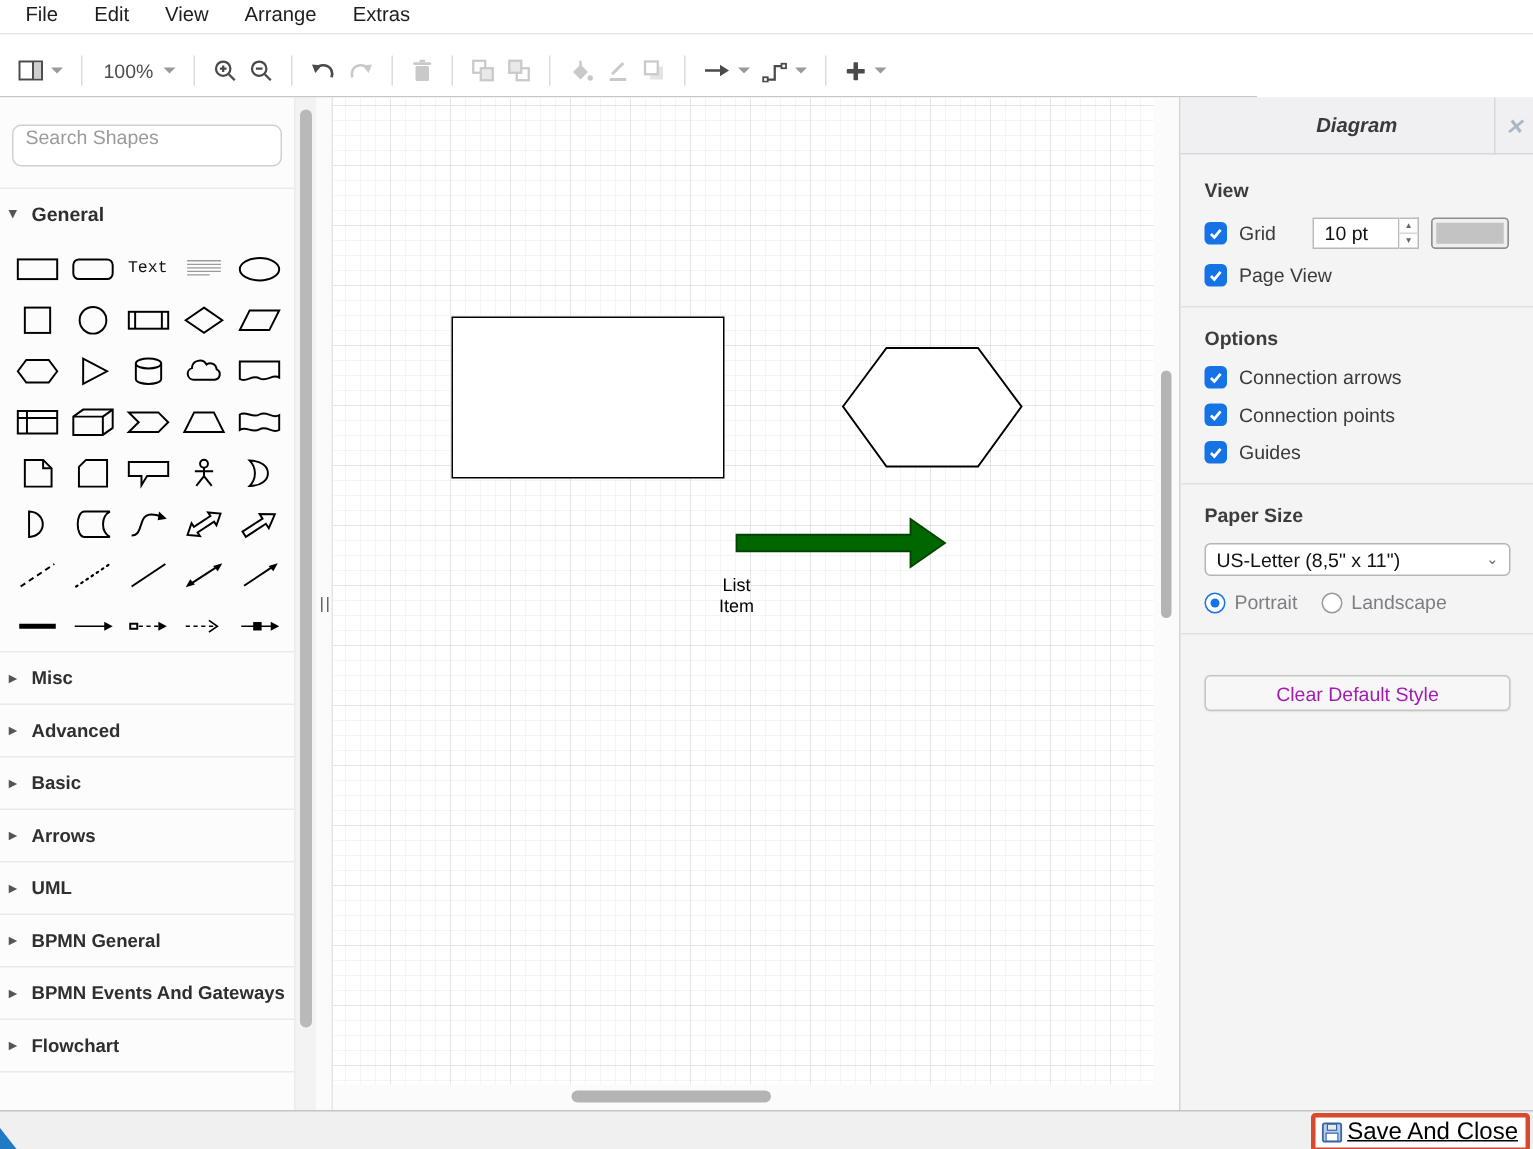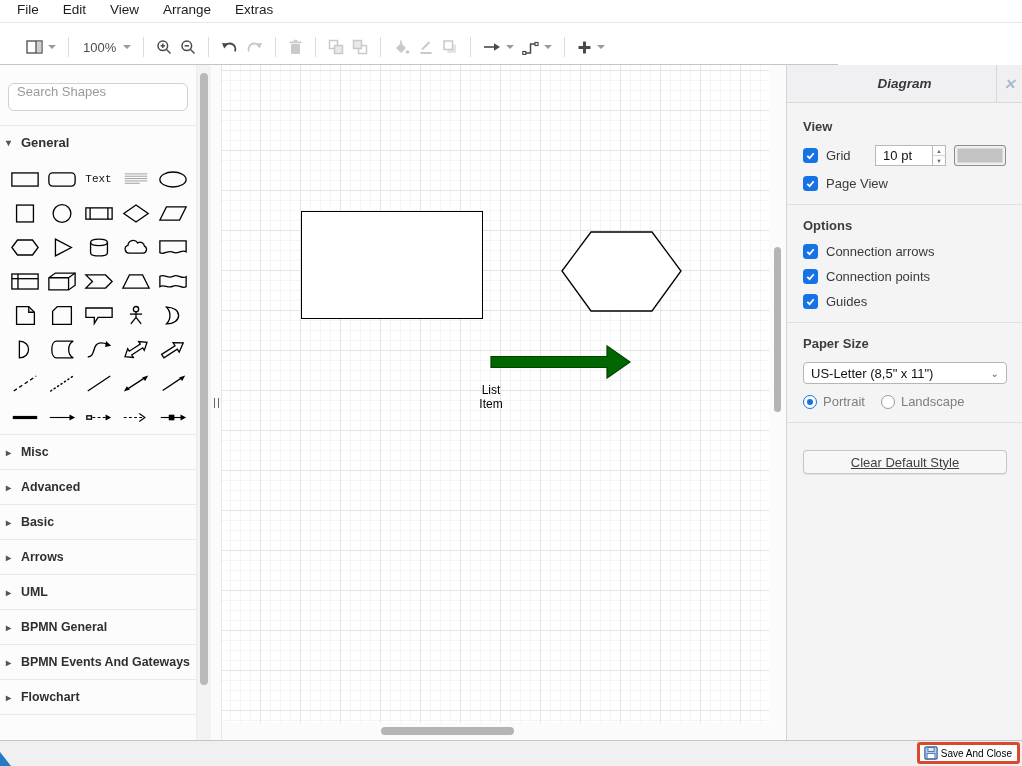--- a/index.html
+++ b/index.html
@@ -7,21 +7,21 @@
   body { font-family: "Liberation Sans", sans-serif; background:#fff; }
   .app { position:relative; width:1022px; height:766px; overflow:hidden; background:#fff; }
 
   
   .menubar { position:absolute; left:0; top:0; width:1022px; height:23px; background:#fff;
              border-bottom:1px solid #e7e7e7; display:flex; padding-left:12px; }
   .menu-item { font-size:13.5px; color:#1d1d1f; font-weight:500; margin-right:14px; padding:2px 5px; cursor:default; }
 
   
   .toolbar { position:absolute; left:0; top:30px; width:838px; height:35px; background:#fff;
-             border-bottom:1px solid #c6c6c6; display:flex; align-items:center; padding-left:22px; }
+             border-bottom:1px solid #c6c6c6; display:flex; align-items:center; padding-left:8px; }
   .tbtn { display:flex; align-items:center; gap:3px; padding:3px 4px; border-radius:3px; }
   .tsep { width:1px; height:20px; background:#dcdcdc; margin:0 8px; }
   .caret { width:0; height:0; border-left:4px solid transparent; border-right:4px solid transparent;
            border-top:4.5px solid #9a9a9a; margin-left:2px; }
   .zoom-label { font-size:13px; color:#4d4d4d; padding:0 2px; }
   svg.ticon { display:block; }
 
   
   .sidebar { position:absolute; left:0; top:65px; width:196px; height:675px; background:#fcfcfc; overflow:hidden; }
   .search-wrap { padding:18px 8px 14px 8px; }
@@ -101,29 +101,29 @@
   .pselect { width:204px; height:22px; background:#fff; border:1px solid #b5b5b5; border-radius:4px;
              display:flex; align-items:center; padding:0 7px; font-size:13px; color:#111; cursor:pointer; }
   .pselect .chev { margin-left:auto; color:#666; font-size:10px; }
   .radio-row { display:flex; align-items:center; margin-top:10px; font-size:13px; color:#7e7e82; gap:6px; }
   .radio { width:14px; height:14px; border-radius:50%; border:1.5px solid #9a9a9a; background:#fff;
            display:flex; align-items:center; justify-content:center; flex:0 0 auto; cursor:pointer; }
   .radio.sel { border-color:#1673e6; }
   .radio.sel::after { content:""; width:6px; height:6px; border-radius:50%; background:#1673e6; }
   .radio-row .rl { margin-right:10px; }
   .clear-btn { width:204px; height:24px; margin-top:14px; background:#f7f7f7; border:1px solid #c6c6c6;
-               border-radius:4px; font-size:13px; color:#404040; font-family:"Liberation Sans",sans-serif;
-               cursor:pointer; box-shadow:0 0.5px 1px rgba(0,0,0,0.08);text-decoration:underline; }
+               border-radius:4px; font-size:13px; color:#a21caf; font-family:"Liberation Sans",sans-serif;
+               cursor:pointer; box-shadow:0 0.5px 1px rgba(0,0,0,0.08); }
 
   
   .footer { position:absolute; left:0; top:740px; width:1022px; height:26px; background:#f0f0f0;
             border-top:1px solid #c4c4c4; }
   .save-box { position:absolute; right:2px; top:1px; border:3px solid #d8492e; border-radius:3px;
               background:#fff; display:flex; align-items:center; gap:3px; padding:1px 5px 1px 4px; cursor:pointer; }
-  .save-label { font-size:10px; color:#000; }
+  .save-label { font-size:16px; color:#000;text-decoration:underline; }
   .corner-cursor { position:absolute; left:0; bottom:0; width:0; height:0;
                    border-bottom:14px solid #2279c4; border-right:11px solid transparent; }
 </style>
 </head>
 <body>
 
 <div class="app">
 
   <div class="menubar" id="menubar">
       <span class="menu-item">File</span>

